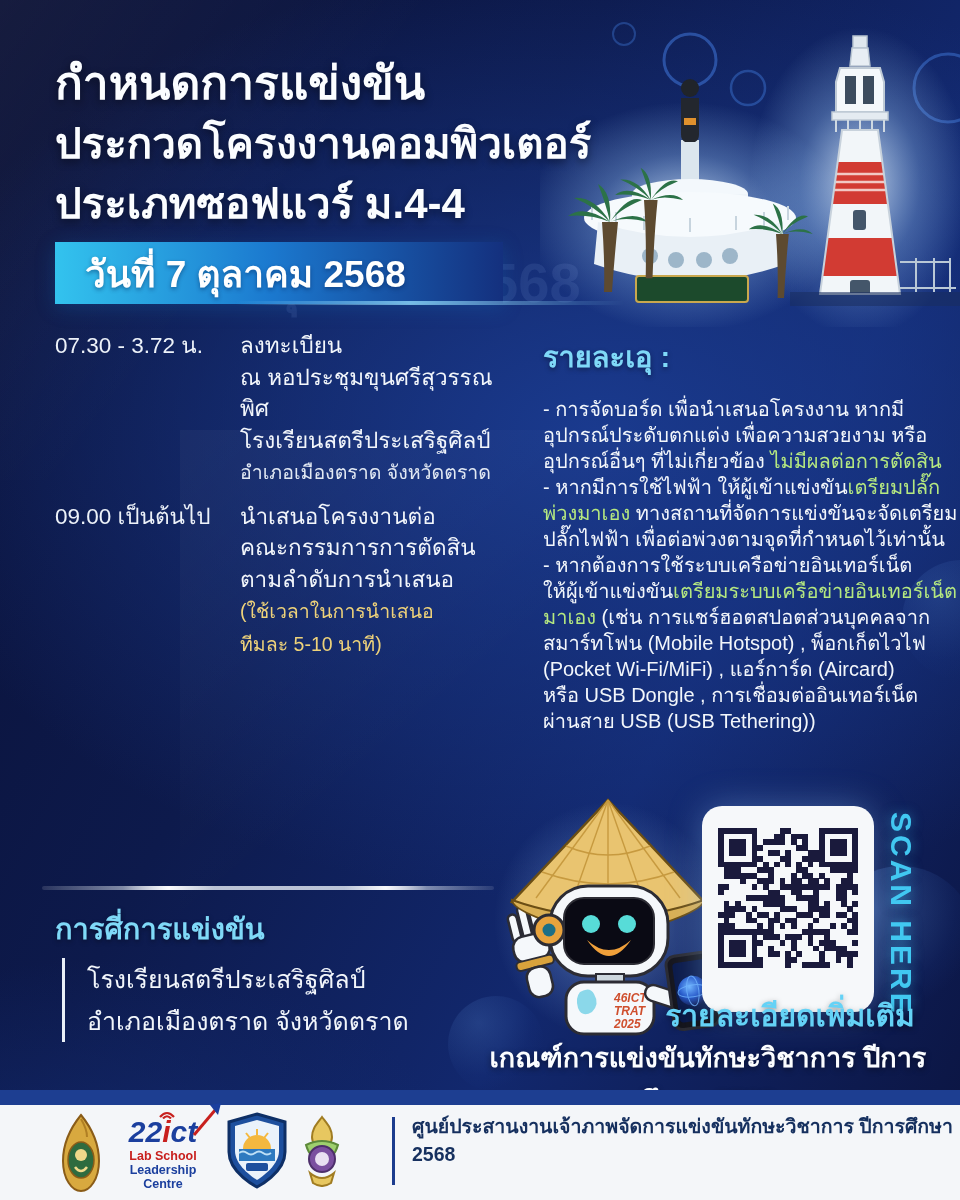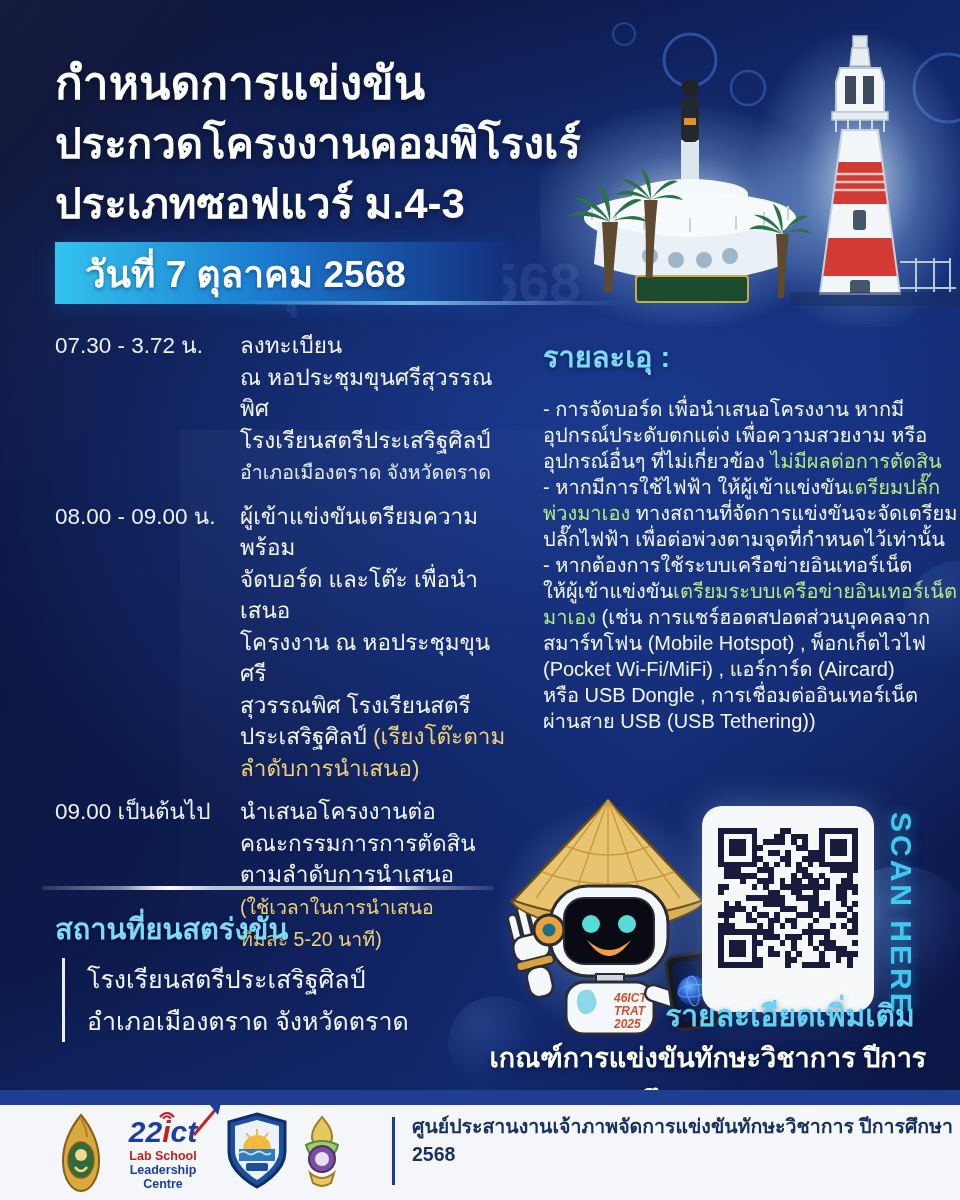--- a/index.html
+++ b/index.html
@@ -224,54 +224,45 @@
             <line x1="394" y1="236" x2="394" y2="270"></line>
             <line x1="410" y1="236" x2="410" y2="270"></line>
         </g>
         <rect x="250" y="270" width="170" height="14" fill="#1a2d5e" opacity="0.55"></rect>
       </g>
     </svg>
   </div>
 
   <div class="title">
     <div class="t1">กำหนดการแข่งขัน</div>
-    <div class="t2">ประกวดโครงงานคอมพิโรงเร์</div>
-    <div class="t3">ประเภทซอฟแวร์ ม.4-3</div>
+    <div class="t2">ประกวดโครงงานคอมพิวเตอร์</div>
+    <div class="t3">ประเภทซอฟแวร์ ม.4-4</div>
   </div>
 
   <div class="ghost-date">วันที่ 7 ตุลาคม 2568</div>
   <div class="date-banner">
     <span class="dtxt">วันที่ 7 ตุลาคม 2568</span>
   </div>
   <div class="flare"></div>
 
   <div class="schedule">
     <div class="srow">
       <div class="stime">07.30 - 3.72 น.</div>
       <div class="sdesc"><span class="seg-w">ลงทะเบียน
 ณ หอประชุมขุนศรีสุวรรณพิศ
 โรงเรียนสตรีประเสริฐศิลป์
 </span><span class="seg-ws">อำเภอเมืองตราด จังหวัดตราด</span></div>
     </div>
     <div class="srow">
-      <div class="stime">08.00 - 09.00 น.</div>
-      <div class="sdesc"><span class="seg-w">ผู้เข้าแข่งขันเตรียมความพร้อม
-จัดบอร์ด และโต๊ะ เพื่อนำเสนอ
-โครงงาน ณ หอประชุมขุนศรี
-สุวรรณพิศ โรงเรียนสตรี
-ประเสริฐศิลป์ </span><span class="seg-y">(เรียงโต๊ะตาม
-ลำดับการนำเสนอ)</span></div>
-    </div>
-    <div class="srow">
       <div class="stime">09.00 เป็นต้นไป</div>
       <div class="sdesc"><span class="seg-w">นำเสนอโครงงานต่อ
 คณะกรรมการการตัดสิน
 ตามลำดับการนำเสนอ
 </span><span class="seg-ys">(ใช้เวลาในการนำเสนอ
-ทีมละ 5-20 นาที)</span></div>
+ทีมละ 5-10 นาที)</span></div>
     </div>
   </div>
 
   <div class="notes">
     <div class="sec-heading">รายละเอุ :</div>
     <div class="notes-body"><span class="seg-w">- การจัดบอร์ด เพื่อนำเสนอโครงงาน หากมี
 อุปกรณ์ประดับตกแต่ง เพื่อความสวยงาม หรือ
 อุปกรณ์อื่นๆ ที่ไม่เกี่ยวข้อง </span><span class="seg-g">ไม่มีผลต่อการตัดสิน</span><span class="seg-w">
 - หากมีการใช้ไฟฟ้า ให้ผู้เข้าแข่งขัน</span><span class="seg-g">เตรียมปลั๊ก
 พ่วงมาเอง</span><span class="seg-w"> ทางสถานที่จัดการแข่งขันจะจัดเตรียม
@@ -279,21 +270,21 @@
 - หากต้องการใช้ระบบเครือข่ายอินเทอร์เน็ต
 ให้ผู้เข้าแข่งขัน</span><span class="seg-g">เตรียมระบบเครือข่ายอินเทอร์เน็ต
 มาเอง</span><span class="seg-w"> (เช่น การแชร์ฮอตสปอตส่วนบุคคลจาก
 สมาร์ทโฟน (Mobile Hotspot) , พ็อกเก็ตไวไฟ
 (Pocket Wi-Fi/MiFi) , แอร์การ์ด (Aircard)
 หรือ USB Dongle , การเชื่อมต่ออินเทอร์เน็ต
 ผ่านสาย USB (USB Tethering))</span></div>
   </div>
 
   <div class="divider"></div>
-  <div class="venue-heading sec-heading">สถานที่ยนสตร่งขัน</div>
+  <div class="venue-heading sec-heading">การศี่การแข่งขัน</div>
   <div class="venue-block">
     <div>โรงเรียนสตรีประเสริฐศิลป์</div>
     <div>อำเภอเมืองตราด จังหวัดตราด</div>
   </div>
 
   <div class="mascot">
     <svg width="238" height="250" viewBox="0 0 238 250">
       <defs>
         <radialGradient id="rglow" cx="50%" cy="50%" r="50%">
           <stop offset="0%" stop-color="#dff0ff" stop-opacity="0.55"></stop>

